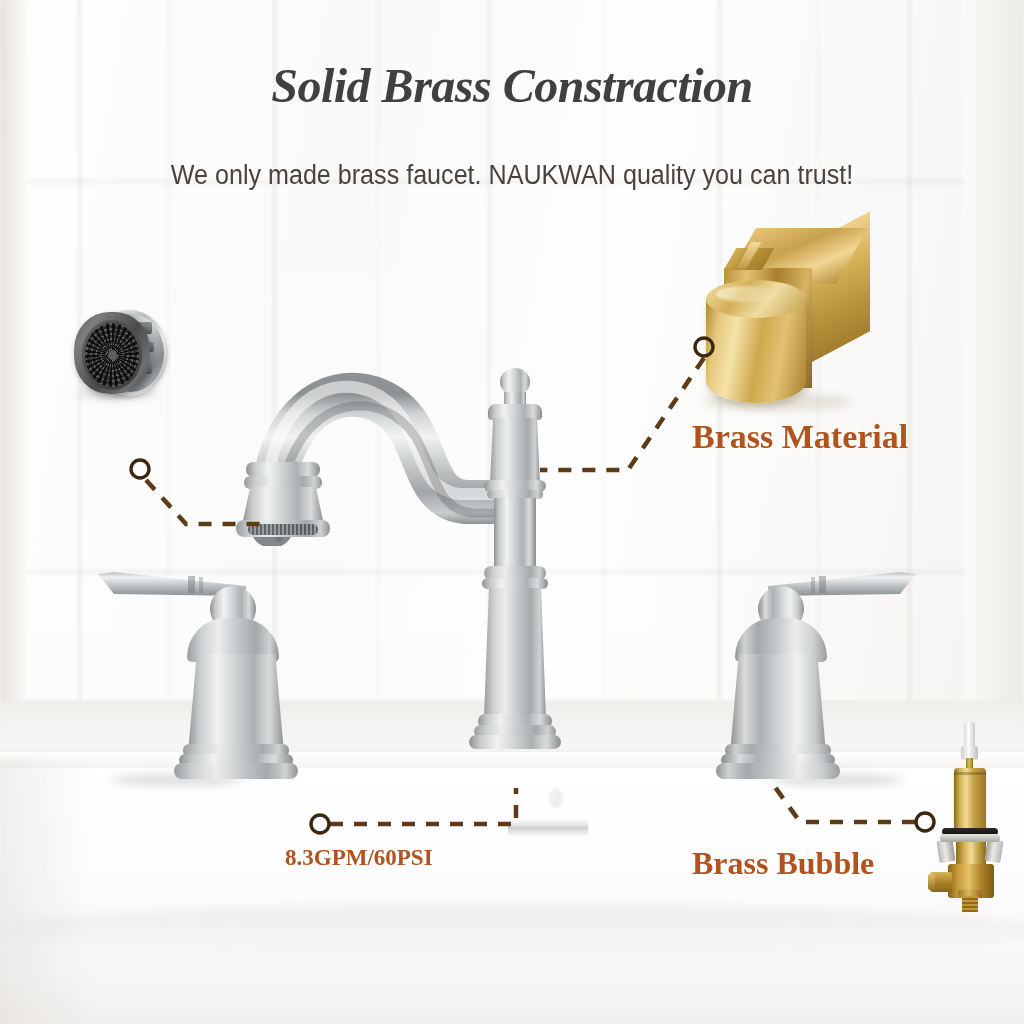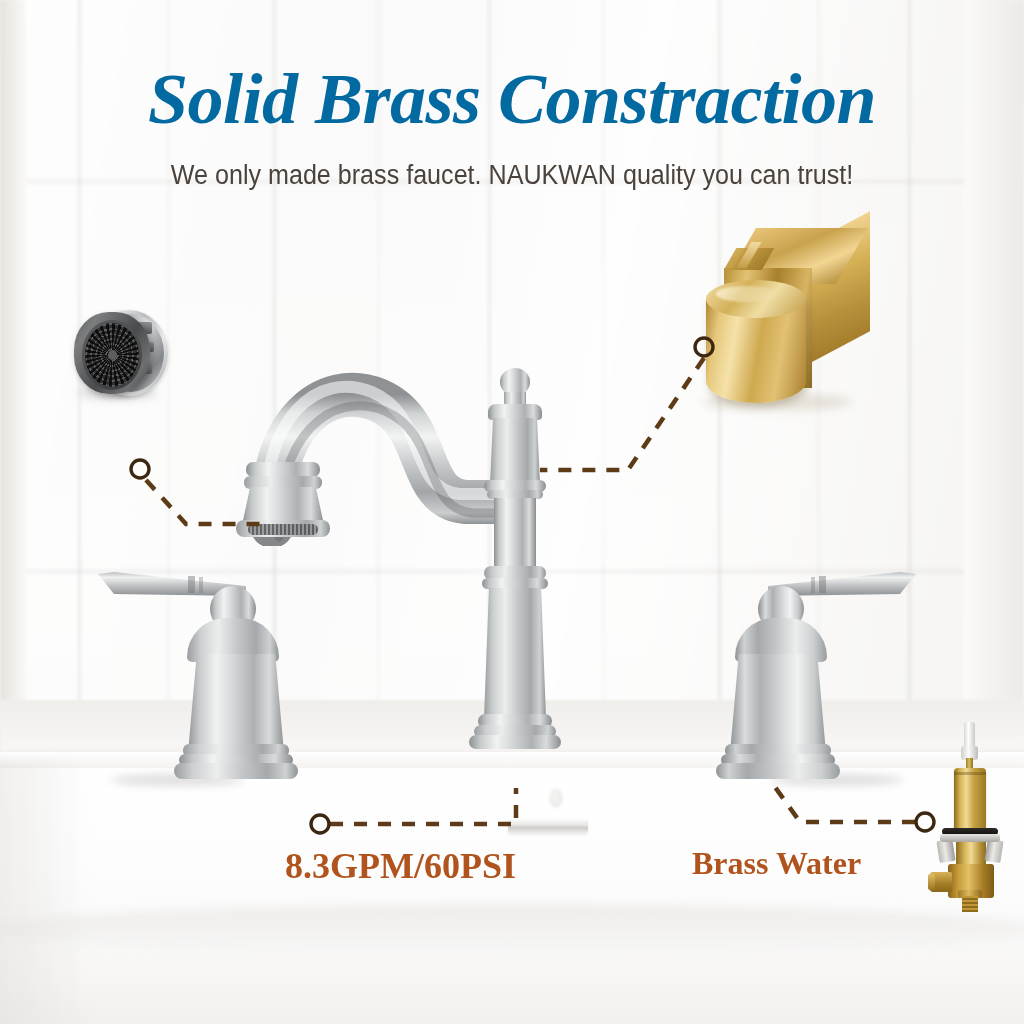--- a/index.html
+++ b/index.html
@@ -40,32 +40,32 @@
       background:linear-gradient(90deg,rgba(214,210,206,.45),rgba(255,255,255,0));filter:blur(6px);}
   .overflow-slot{position:absolute;left:508px;top:818px;width:80px;height:16px;
       background:linear-gradient(180deg,#ffffff 0%,#e8e6e4 45%,#cfcdcb 60%,#f3f2f1 100%);
       border-radius:3px;box-shadow:0 1px 2px rgba(0,0,0,.08);filter:blur(.4px);}
   .overflow-dot{position:absolute;left:549px;top:788px;width:14px;height:20px;border-radius:50%;
       background:radial-gradient(ellipse at 40% 35%,#f2f1ef,#e6e4e2);opacity:.8;filter:blur(1px);}
 
   
   .headline{position:absolute;left:0;right:0;top:58px;text-align:center;
       font-family:"Liberation Serif",serif;font-style:italic;font-weight:bold;
-      font-size:72px;letter-spacing:-.5px;color:#0369a1;
+      font-size:48px;letter-spacing:-.5px;color:#404040;
       text-shadow:0 1px 1px rgba(255,255,255,.6);white-space:nowrap;}
   .subhead{position:absolute;left:0;right:0;top:160px;text-align:center;
       font-family:"Liberation Sans",sans-serif;font-weight:400;
       font-size:27px;color:#4b423b;transform:scaleX(.93);transform-origin:center;}
 
   
   .callout{position:absolute;font-family:"Liberation Serif",serif;font-weight:bold;
       color:#b0531d;white-space:nowrap;text-shadow:0 1px 0 rgba(255,255,255,.5);}
   #lbl-bubble{left:24px;top:410px;font-size:34px;}
   #lbl-brass-material{left:692px;top:418px;font-size:34px;}
-  #lbl-flow{left:285px;top:845px;font-size:36px;}
+  #lbl-flow{left:285px;top:845px;font-size:23px;}
   #lbl-valve{left:692px;top:845px;font-size:32px;}
 
   .leaders{position:absolute;inset:0;pointer-events:none;}
 
   
   #aerator{position:absolute;left:68px;top:308px;width:104px;height:92px;}
   .aer-collar{position:absolute;left:22px;top:2px;width:78px;height:86px;border-radius:50%/50%;
       background:linear-gradient(120deg,#d8dadb 0%,#f2f3f3 18%,#b9bcbe 45%,#e7e8e9 70%,#9fa3a5 100%);
       box-shadow:0 2px 4px rgba(0,0,0,.18);}
   .aer-collar2{position:absolute;left:30px;top:6px;width:66px;height:78px;border-radius:50%;
@@ -391,16 +391,17 @@
       <path d="M 915 822 L 800 822 L 770 780"></path>
     </g>
     <g fill="none" stroke="#3c2710" stroke-width="3.4">
       <circle cx="140" cy="469" r="9"></circle>
       <circle cx="704" cy="347" r="9"></circle>
       <circle cx="320" cy="824" r="9"></circle>
       <circle cx="925" cy="822" r="9"></circle>
     </g>
   </svg>
 
+  <div class="callout" id="lbl-brass-material">Brass Material</div>
   <div class="callout" id="lbl-flow">8.3GPM/60PSI</div>
-  <div class="callout" id="lbl-valve">Brass Water</div>
+  <div class="callout" id="lbl-valve">Brass Bubble</div>
 
 </div>
 
 </body></html>

